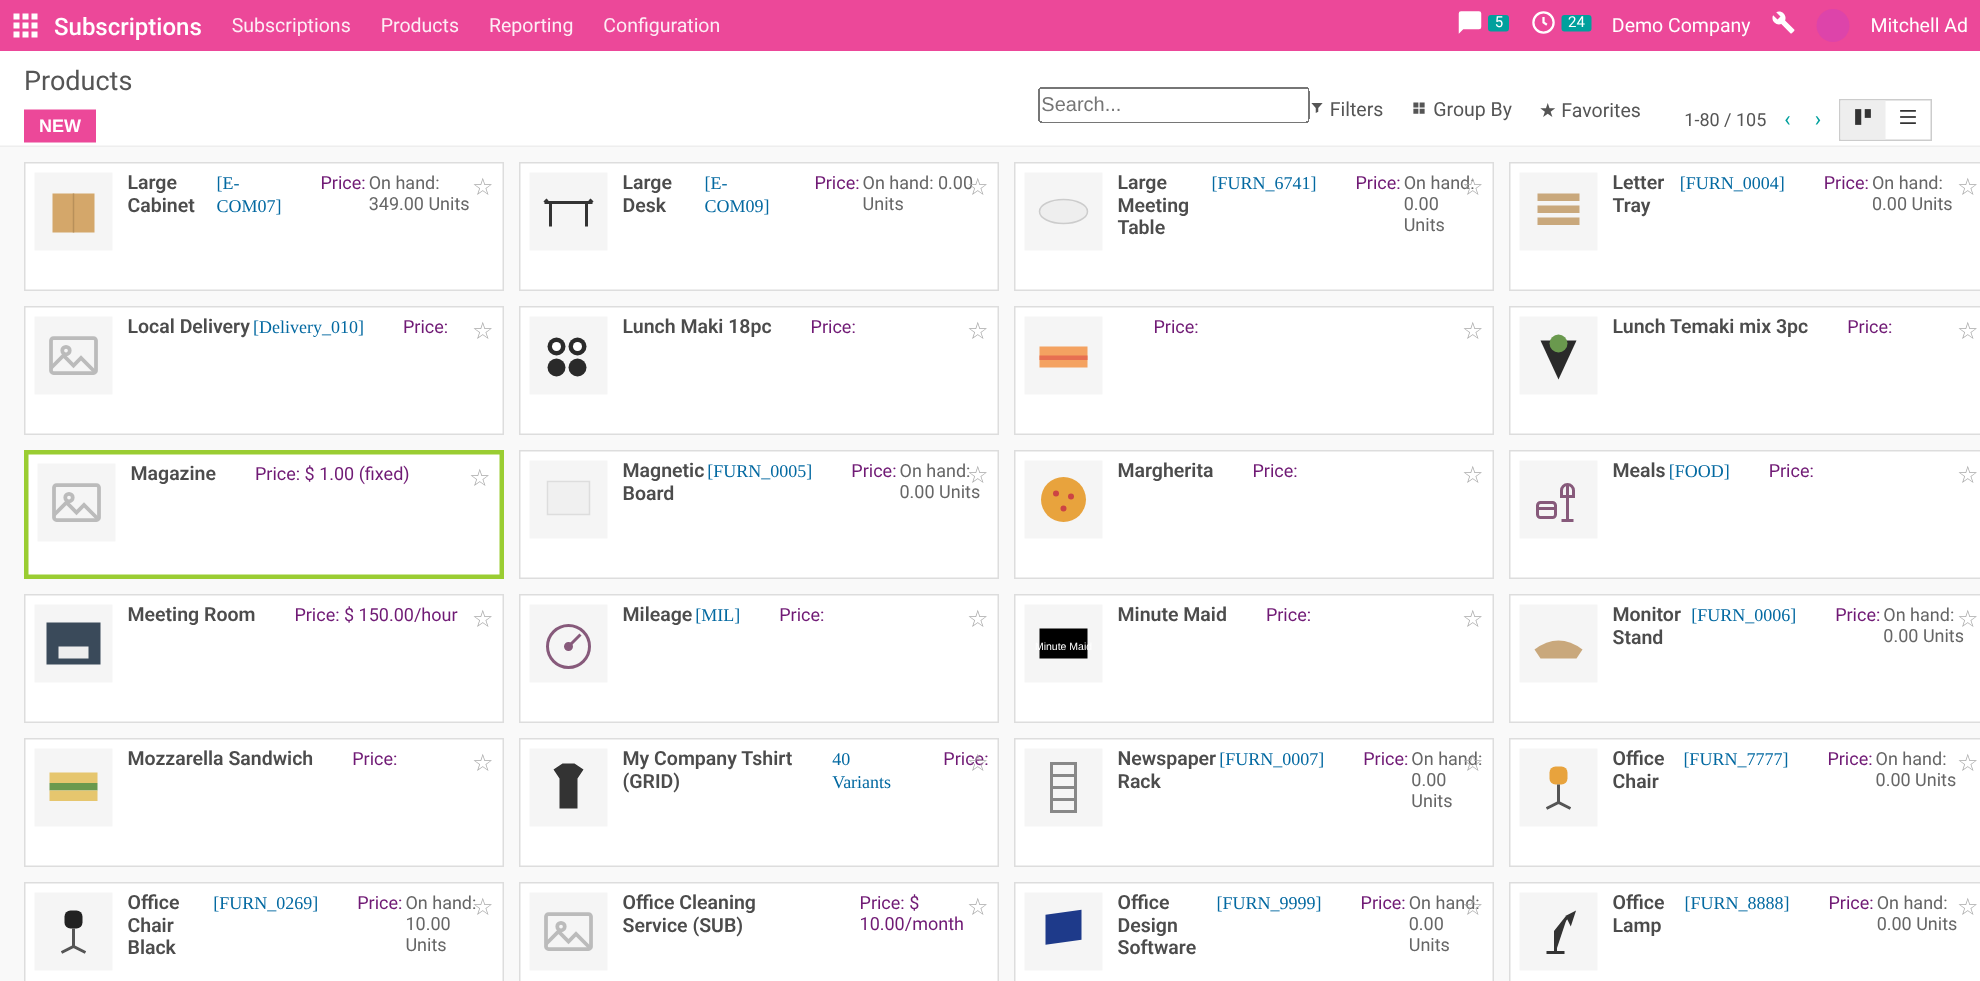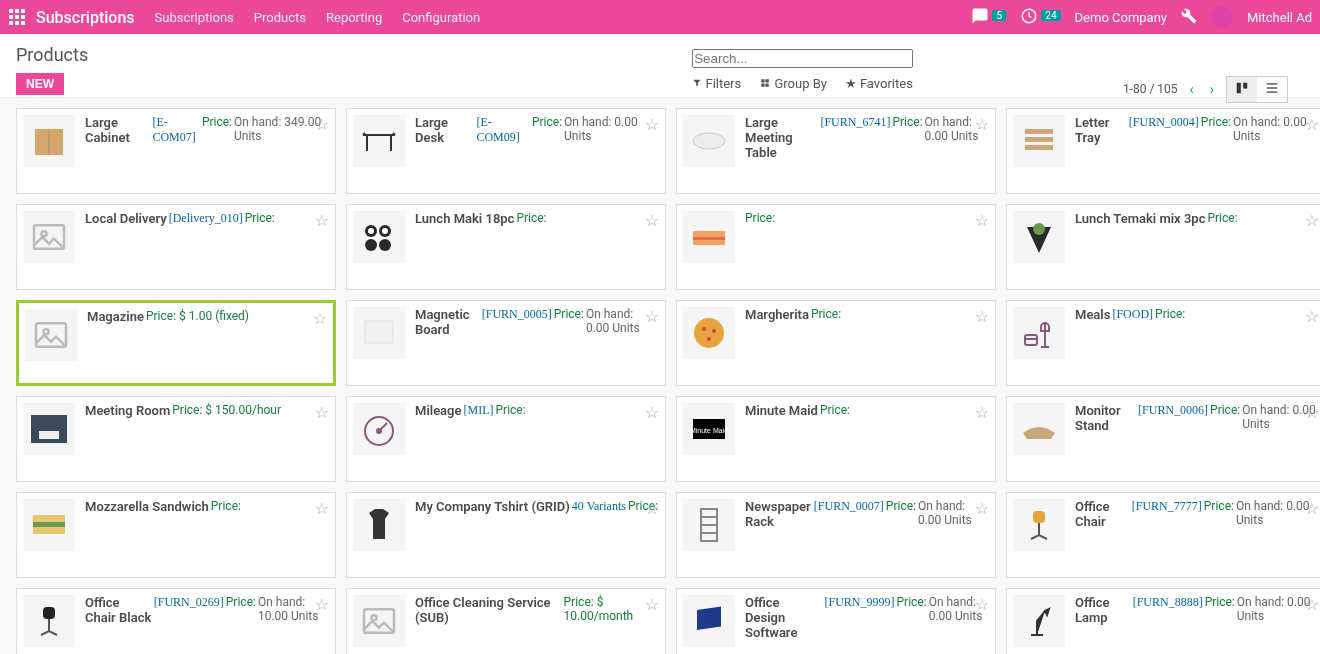--- a/index.html
+++ b/index.html
@@ -22,32 +22,32 @@
   .controls .title { font-size: 18px; color:#555; }
   .controls .new-btn { background:#ec4899; color:#fff; border:none; padding:4px 10px; font-size:12px; font-weight:bold; width:fit-content; }
   .controls .filters-row { display:flex; gap:18px; margin-top:8px; color:#555; font-size:13px; }
   .controls .filters-row span { cursor:pointer; }
   .pager { font-size:12px; color:#555; }
   .pager-arrow { color:#6c6; cursor:pointer; padding:0 4px; font-size:14px; }
   .view-toggle { border:1px solid #ccc; display:flex; }
   .view-toggle span { padding:4px 8px; cursor:pointer; }
   .view-toggle span.active { background:#eee; }
 
-  .search-col { display:flex; flex-direction:column; margin-left:604px; }
+  .search-col { display:flex; flex-direction:row; margin-left:604px; }
 
   
   .grid { padding: 10px 16px; display:grid; grid-template-columns: repeat(4, 320px); gap: 10px; }
   .card { background:#fff; border:1px solid #ddd; padding:6px; display:flex; gap:10px; min-height: 86px; position:relative; }
   .card.highlight { border:3px solid #9acd32; }
   .card .thumb { width:52px; height:52px; background:#f5f5f5; display:flex; align-items:center; justify-content:center; font-size:10px; color:#999; }
   .card .thumb svg { width:40px; height:40px; }
   .card .body { flex:1; display:flex; flex-direction:row; gap:2px; }
   .card .name { font-weight:600; color:#4c4c4c; font-size:13px; }
   .card .sku { color:#0369a1; font-size:12px;font-family:Liberation Serif, serif; }
-  .card .price { color:#15803d; font-size:12px; }
+  .card .price { color:#701a75; font-size:12px;margin-left:24px; }
   .card .onhand { color:#666; font-size:12px; }
   .card .star { position:absolute; top:6px; right:6px; color:#aaa; cursor:pointer; font-size:16px; }
 </style>
 </head>
 <body>
 
 <div class="navbar">
   <span class="apps-icon">
     <span></span>
       <span></span>

